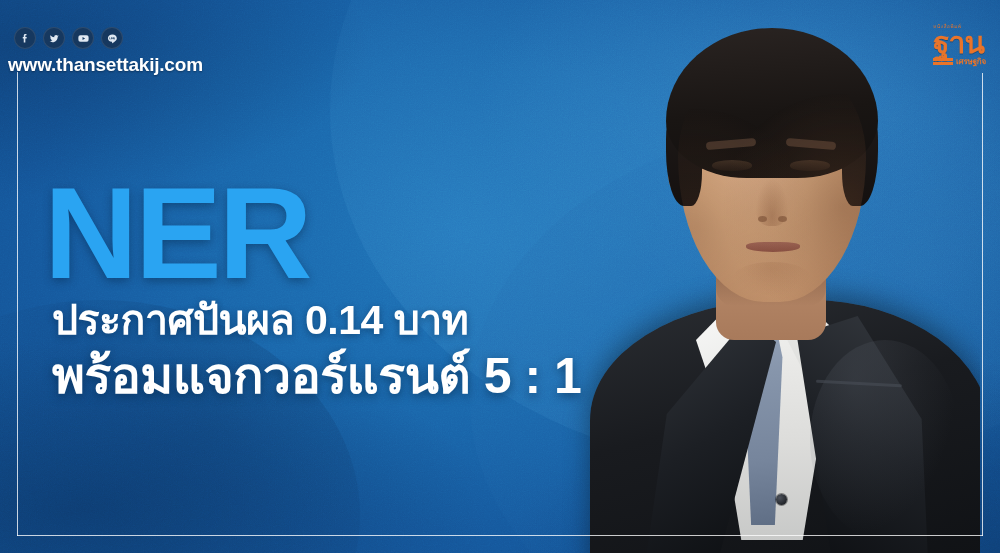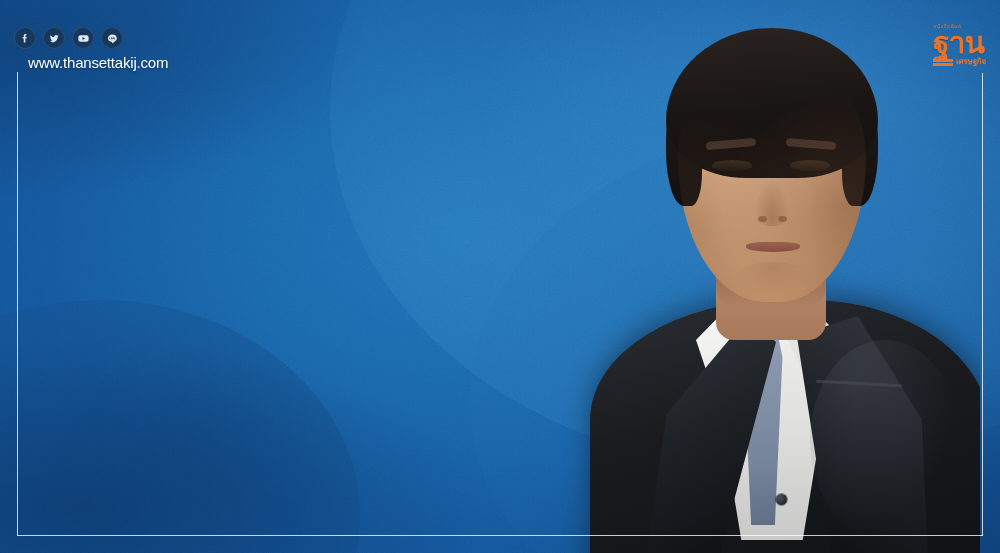--- a/index.html
+++ b/index.html
@@ -90,25 +90,25 @@
     justify-content: center;
     box-shadow: inset 0 0 0 1px rgba(255,255,255,.10);
   }
   .social-icon svg { display: block; }
   .social-icon svg path,
   .social-icon svg circle,
   .social-icon svg rect { fill: #dfe8f2; }
 
   .site-url {
     position: absolute;
-    left: 28px;
+    left: 8px;
     top: 54px;
     color: #ffffff;
-    font-size: 15px;
-    font-weight: normal;
+    font-size: 19px;
+    font-weight: bold;
     letter-spacing: -.2px;
     text-shadow: 0 1px 2px rgba(0,0,0,.35);
     white-space: nowrap;
   }
 
   
   .brand {
     position: absolute;
     right: 14px;
     top: 24px;
@@ -136,21 +136,21 @@
     font-weight: bold;
     color: #e8742a;
     letter-spacing: -1px;
     line-height: .86;
     text-shadow: 0 1px 0 rgba(0,0,0,.25);
     white-space: nowrap;
   }
   .brand-mark-sub {
     margin-top: 2px;
     display: flex;
-    align-items: flex-end;
+    align-items: flex-start;
     gap: 3px;
   }
   .brand-mark-bars {
     display: inline-block;
     width: 20px; height: 7px;
     background:
       linear-gradient(to bottom, #e8742a 0 3px, transparent 3px 4px, #e8742a 4px 7px);
   }
   .brand-mark-thai2 {
     font-size: 8px;
@@ -482,14 +482,19 @@
     <div class="brand-mark">
       <span class="brand-mark-kicker">หนังสือพิมพ์</span>
       <span class="brand-mark-thai">ฐาน</span>
       <span class="brand-mark-sub">
         <span class="brand-mark-bars"></span>
         <span class="brand-mark-thai2">เศรษฐกิจ</span>
       </span>
     </div>
   </div>
 
+  <div class="headline">
+    <div class="ticker">NER</div>
+    <div class="sub-line1">ประกาศปันผล 0.14 บาท</div>
+    <div class="sub-line2">พร้อมแจกวอร์แรนต์ 5 : 1</div>
+  </div>
 
 </div>
 
 </body></html>

